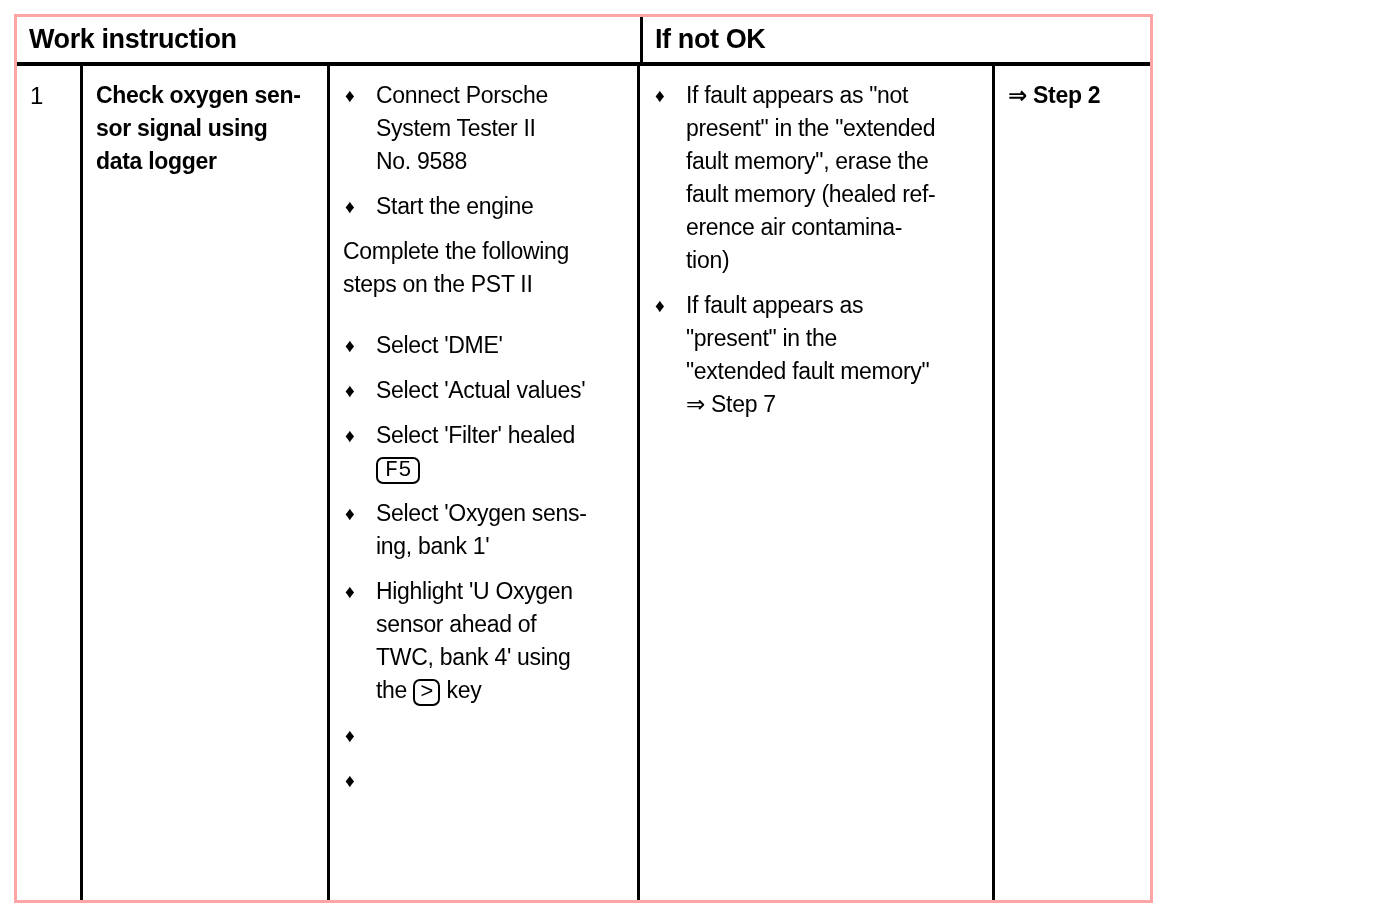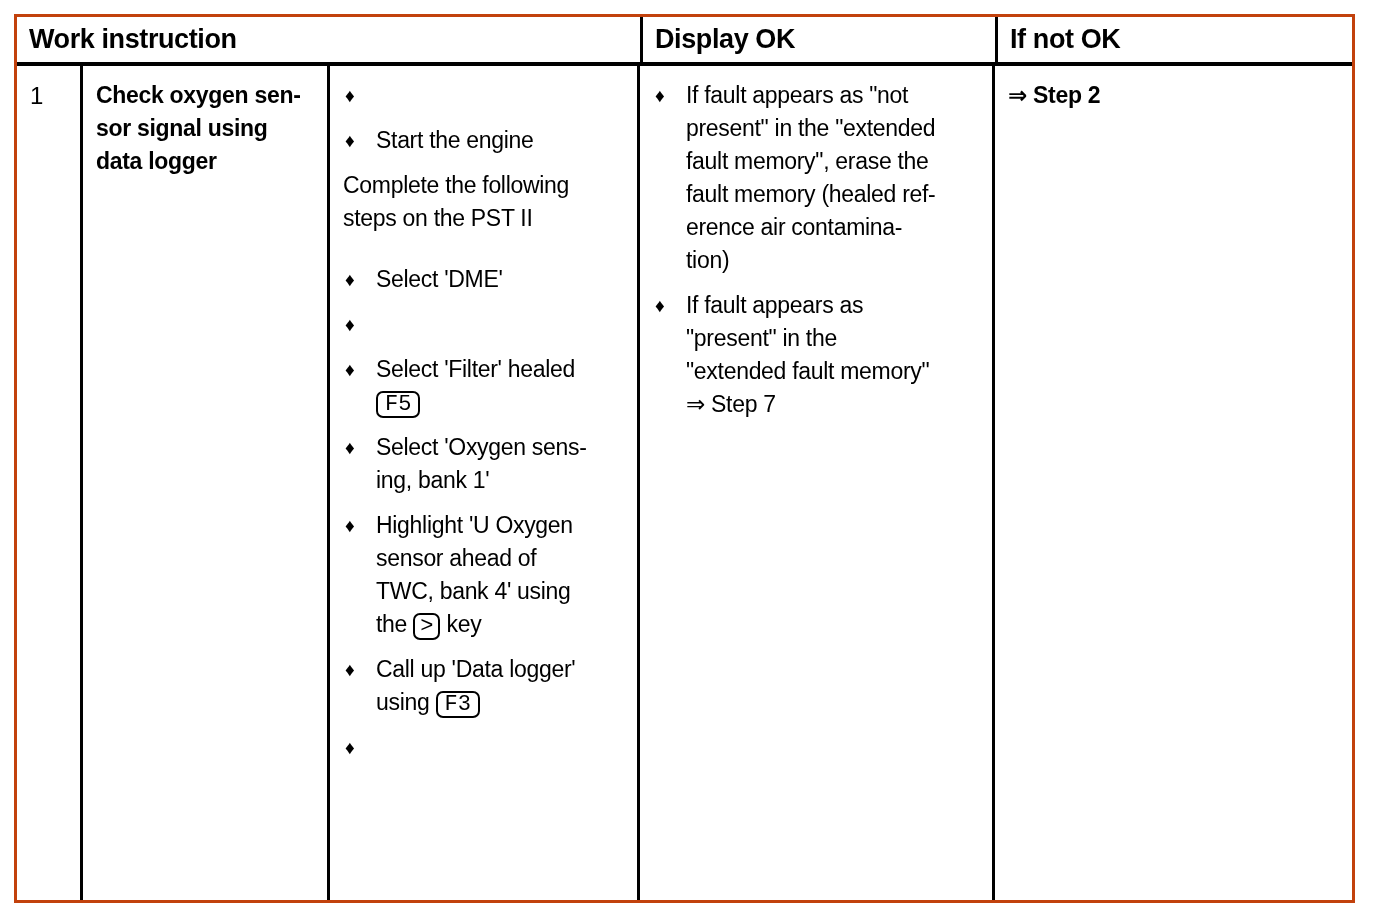--- a/index.html
+++ b/index.html
@@ -11,22 +11,22 @@
     position: relative;
     overflow: hidden;
   }
   .page {
     position: absolute; left: 0; top: 0;
     width: 1392px; height: 918px;
     background: #fff;
   }
   .doc-table {
     position: absolute; left: 14px; top: 14px;
-    width: 1341px; height: 889px;
-    border: 3px solid #c2410c;
+    width: 1139px; height: 889px;
+    border: 3px solid #fca5a5;
     display: flex; flex-direction: column;
     background: #fff;
   }
   .header-row {
     display: flex;
     height: 49px;
     border-bottom: 4px solid #000;
     flex: none;
   }
   .header-cell {
@@ -83,57 +83,60 @@
   .keycap-small { padding: 1px 5px; }
 </style>
 </head>
 <body>
 
 <div class="page">
   <div class="doc-table">
 
     <div class="header-row">
       <div class="header-cell h-work">Work instruction</div>
-      <div class="header-cell h-display">Display OK</div>
       <div class="header-cell h-ifnot">If not OK</div>
     </div>
 
     <div class="body-row">
 
       <div class="cell c-num">
         <span>1</span>
       </div>
 
       <div class="cell c-instr">
         <div class="txt">Check oxygen sen-
 sor signal using
 data logger</div>
       </div>
 
       <div class="cell c-steps">
 
         <div class="bullet-item">
           <span class="diamond">♦</span>
+          <span class="btext">Connect Porsche
+System Tester II
+No. 9588</span>
         </div>
 
         <div class="bullet-item">
           <span class="diamond">♦</span>
           <span class="btext">Start the engine</span>
         </div>
 
         <div class="note-para">Complete the following
 steps on the PST II</div>
 
         <div class="bullet-item">
           <span class="diamond">♦</span>
           <span class="btext">Select 'DME'</span>
         </div>
 
         <div class="bullet-item">
           <span class="diamond">♦</span>
+          <span class="btext">Select 'Actual values'</span>
         </div>
 
         <div class="bullet-item">
           <span class="diamond">♦</span>
           <span class="btext"><span>Select 'Filter' healed</span><br><span class="keycap">F5</span></span>
         </div>
 
         <div class="bullet-item">
           <span class="diamond">♦</span>
           <span class="btext">Select 'Oxygen sens-
@@ -143,22 +146,20 @@
         <div class="bullet-item">
           <span class="diamond">♦</span>
           <span class="btext"><span>Highlight 'U Oxygen
 sensor ahead of
 TWC, bank 4' using
 the </span><span class="keycap keycap-small">&gt;</span><span> key</span></span>
         </div>
 
         <div class="bullet-item">
           <span class="diamond">♦</span>
-          <span class="btext"><span>Call up 'Data logger'
-using </span><span class="keycap">F3</span></span>
         </div>
 
         <div class="bullet-item">
           <span class="diamond">♦</span>
         </div>
 
       </div>
 
       <div class="cell c-display">
 

